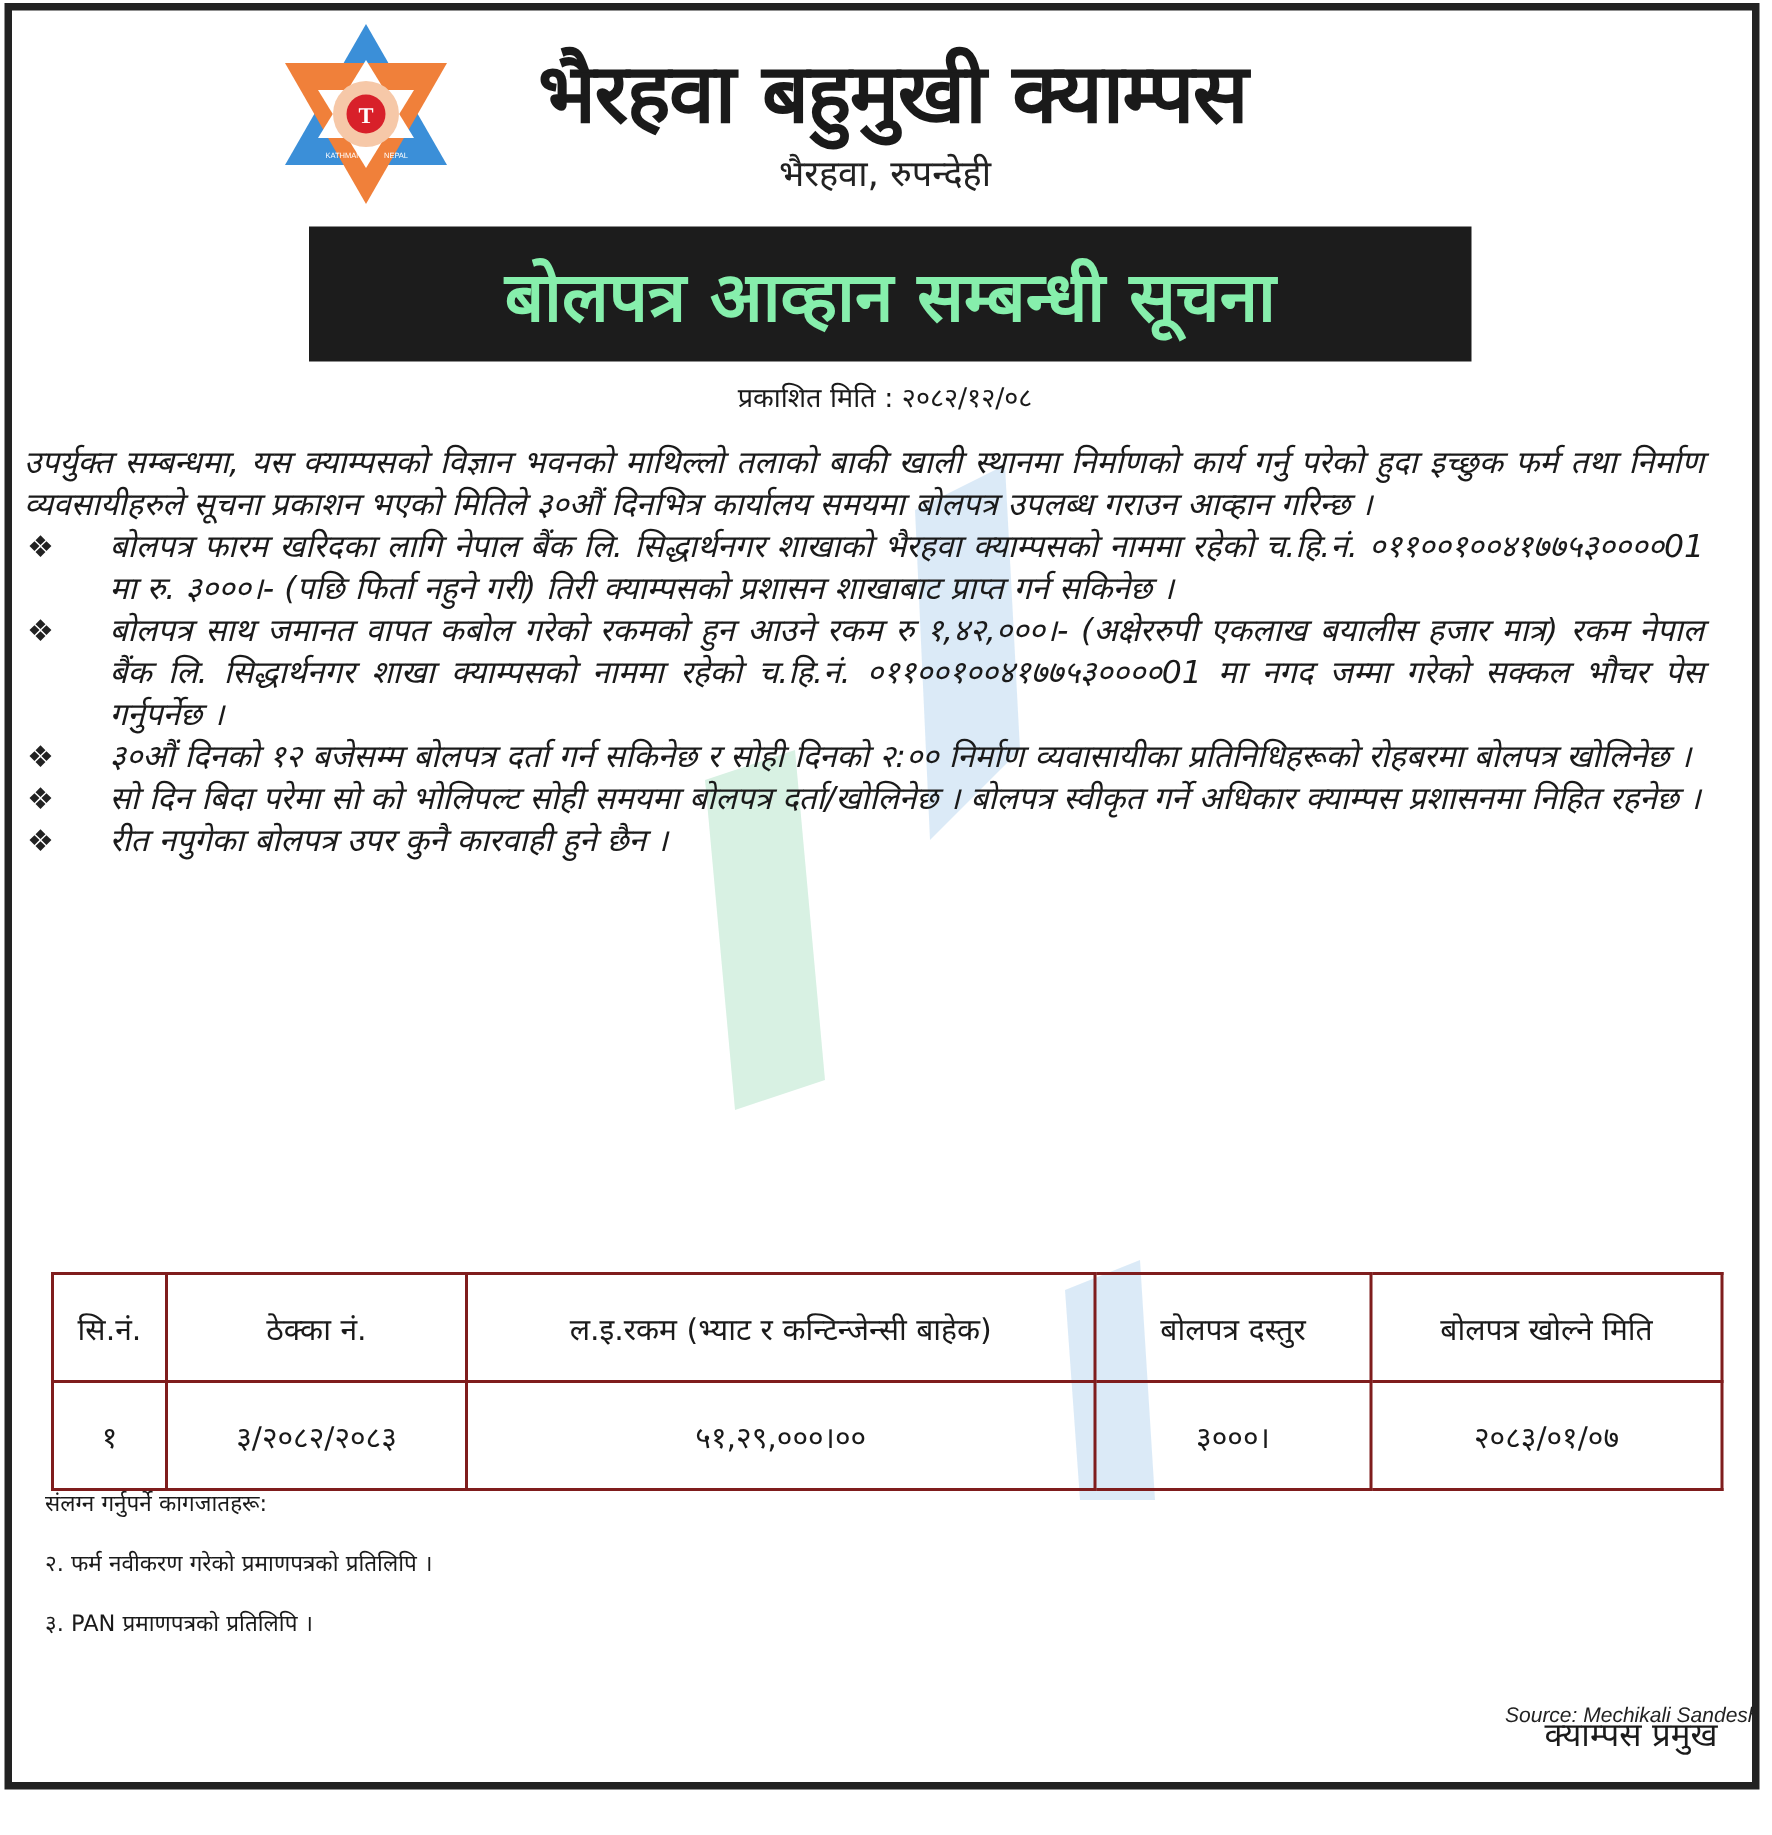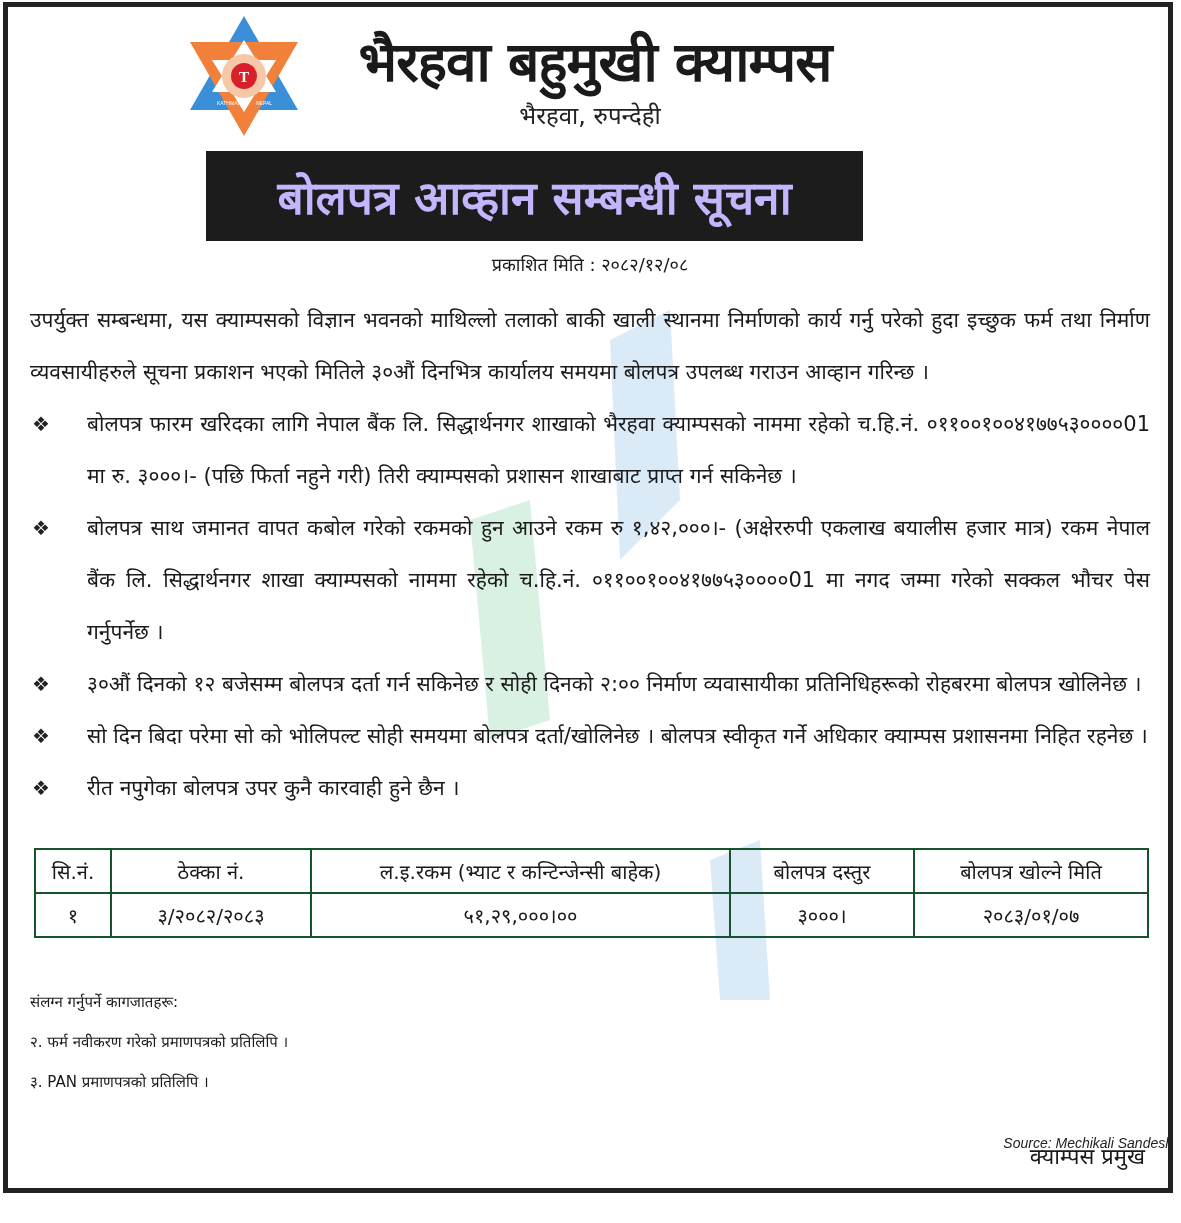--- a/index.html
+++ b/index.html
@@ -1,30 +1,30 @@
 <!DOCTYPE html>
 <html><head>
 <meta charset="utf-8">
 <style>
   html, body { margin: 0; padding: 0; background: #ffffff; }
   body { width: 1181px; height: 1223px; position: relative; overflow: hidden; font-family: "DejaVu Sans", sans-serif; color: #1a1a1a; }
   .frame { position: absolute; left: 3px; top: 2px; width: 1170px; height: 1191px; border: 5px solid #222; box-sizing: border-box; background: #fff; }
   .logo { position: absolute; left: 184px; top: 14px; width: 120px; height: 124px; }
   .title { position: absolute; left: 305px; top: 22px; width: 580px; text-align: center; font-size: 55px; font-weight: bold; letter-spacing: -1px; color: #1a1a1a; }
   .subtitle { position: absolute; left: 440px; top: 98px; width: 300px; text-align: center; font-size: 24px; color: #222; }
-  .banner { position: absolute; left: 206px; top: 151px; width: 657px; height: 90px; background: #1c1c1c; color: #c4b5fd; font-size: 46px; font-weight: bold; display: flex; align-items: center; justify-content: center; }
+  .banner { position: absolute; left: 206px; top: 151px; width: 775px; height: 90px; background: #1c1c1c; color: #86efac; font-size: 46px; font-weight: bold; display: flex; align-items: center; justify-content: center; }
   .pubdate { position: absolute; left: 300px; top: 252px; width: 580px; text-align: center; font-size: 18px; }
-  .body { position: absolute; left: 30px; top: 294px; width: 1120px; font-size: 21px; line-height: 52px; text-align: justify; }
+  .body { position: absolute; left: 16px; top: 294px; width: 1120px; font-size: 21px; line-height: 28px; text-align: justify; font-style: italic; }
   .para { margin: 0; }
   .bullets { margin: 0; padding: 0; list-style: none; }
   .bullets li { display: flex; }
   .bullet-icon { width: 55px; flex: none; font-size: 20px; padding-left: 2px; color: #222; }
   .bullet-text { flex: 1; text-align: justify; }
   table.tender { position: absolute; left: 34px; top: 848px; width: 1115px; border-collapse: collapse; font-size: 20px; }
-  table.tender th, table.tender td { border: 2px solid #14532d; text-align: center; height: 42px; font-weight: normal; padding: 0 6px; }
+  table.tender th, table.tender td { border: 2px solid #7f1d1d; text-align: center; height: 42px; font-weight: normal; padding: 14px 6px; }
   .docs { position: absolute; left: 30px; top: 982px; font-size: 15px; line-height: 40px; }
   .docs-title { margin: 0; }
   .docs ol { list-style: none; margin: 0; padding: 0; }
   .signature { position: absolute; right: 36px; top: 1140px; font-size: 22px; }
   .source { position: absolute; right: 8px; top: 1135px; font-size: 14px; font-style: italic; font-family: "Liberation Sans", sans-serif; color: #222; }
   .wm { position: absolute; opacity: 0.18; pointer-events: none; }
 </style>
 </head>
 <body>
 

